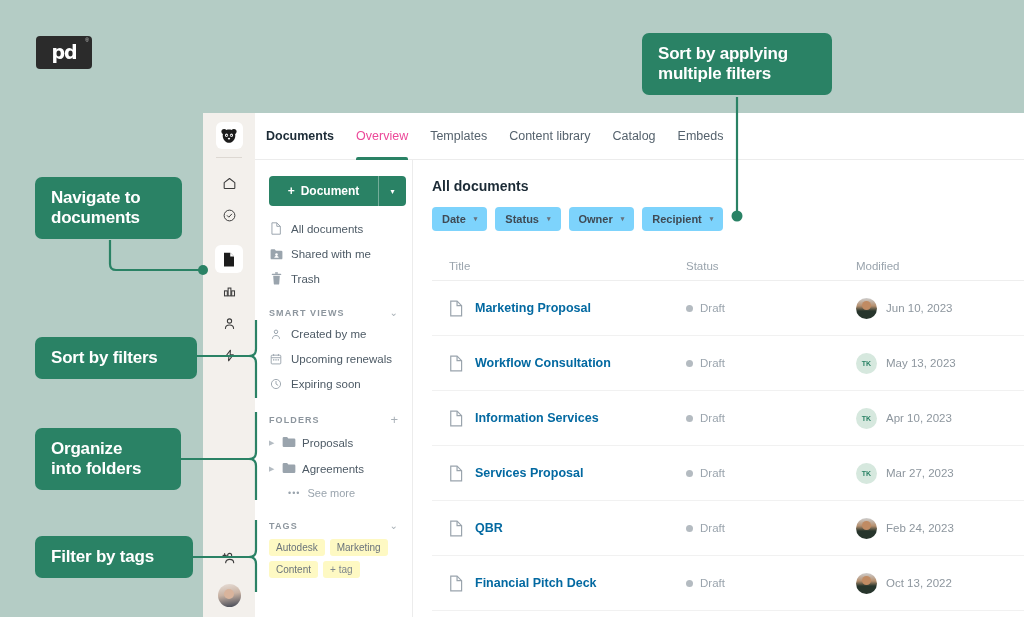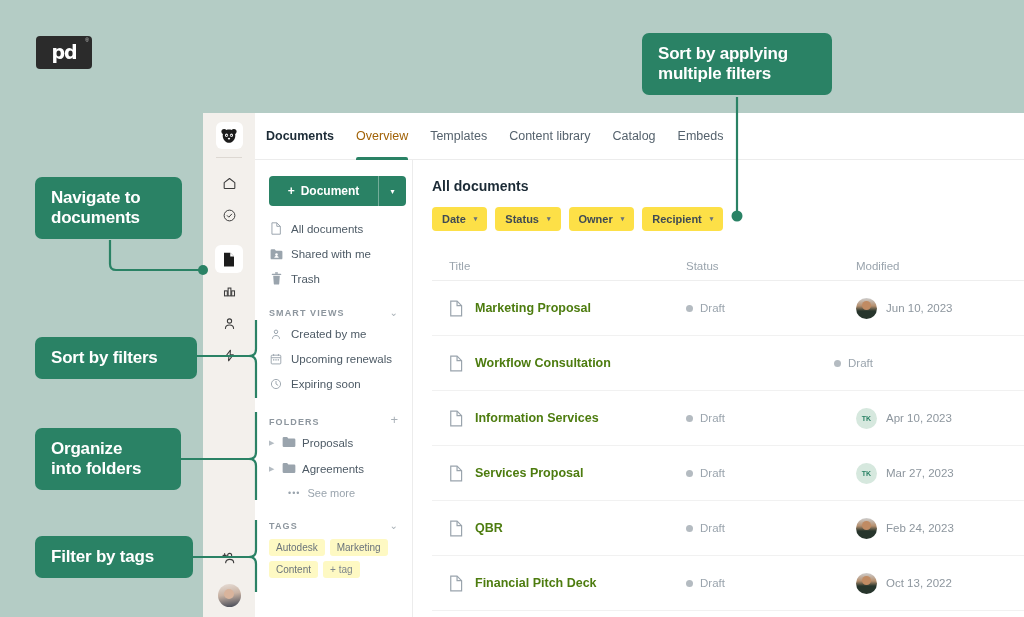--- a/index.html
+++ b/index.html
@@ -82,21 +82,21 @@
     border-bottom: 1px solid #ececec;
     display: flex; align-items: center; padding-left: 11px; gap: 22px;
     background: #fff; z-index: 3;
   }
   .tab {
     font-size: 12.5px; color: #55626d; white-space: nowrap;
     height: 47px; display: flex; align-items: center;
     padding-bottom: 0; position: relative;
   }
   .tab.title { color: #1c2b36; font-weight: 700; }
-  .tab.active { color: #a16207; }
+  .tab.active { color: #ec4899; }
   .tab.active::after {
     content: ""; position: absolute; left: 0; right: 0; bottom: 0;
     height: 3px; background: #2a8265; border-radius: 2px 2px 0 0;
   }
 
   #sidebar-inner { padding-top: 47px; }
 
   #new-doc-btn {
     display: flex; margin-top: 16px; height: 30px; border-radius: 4px;
     overflow: hidden; width: 137px;
@@ -113,21 +113,21 @@
   }
 
   .nav-item {
     display: flex; align-items: center; gap: 8px;
     height: 25px; font-size: 11.5px; color: #4d5a65;
   }
   .nav-item .ic { width: 14px; display: flex; align-items: center; justify-content: center; color: #9aa4ad; }
   .nav-list { margin-top: 10px; }
 
   .sec-head {
-    display: flex; align-items: flex-end; justify-content: space-between;
+    display: flex; align-items: center; justify-content: space-between;
     margin-top: 16px; margin-bottom: 3px;
   }
   .sec-title {
     font-size: 9px; font-weight: 700; letter-spacing: 1.1px;
     color: #8d969e;
   }
   .sec-act { color: #a8b0b7; font-size: 10px; display:flex; align-items:center; }
 
   .folder-row {
     display: flex; align-items: center; gap: 6px;
@@ -148,21 +148,21 @@
     flex: 1; height: 100%; padding-top: 47px;
     padding-left: 19px; padding-right: 0; background: #fff;
     position: relative;
   }
   #all-docs-title {
     font-size: 14px; font-weight: 700; color: #1c2b36;
     margin-top: 18px;
   }
   #filters-row { display: flex; gap: 8px; margin-top: 13px; }
   .filter-chip {
-    background: #fde047; border-radius: 4px; height: 24px;
+    background: #7dd3fc; border-radius: 4px; height: 24px;
     display: flex; align-items: center; gap: 8px;
     padding: 0 10px; font-size: 11px; font-weight: 700; color: #3f4a54;
   }
   .filter-chip .cv { font-size: 7px; color: #66707a; }
 
   #table { margin-top: 20px; }
   #table-head {
     display: flex; align-items: center; height: 30px;
     border-bottom: 1px solid #eeeeee; font-size: 11.5px; color: #9aa4ad;
     padding-right: 20px;
@@ -170,21 +170,21 @@
   .col-title { flex: 1; padding-left: 17px; }
   .col-status { width: 170px; }
   .col-mod { width: 148px; }
 
   .doc-row {
     display: flex; align-items: center; height: 55px;
     border-bottom: 1px solid #f1f1f1; padding-right: 20px;
   }
   .doc-row .col-title {
     display: flex; align-items: center; gap: 12px;
-    font-size: 12.5px; font-weight: 700; color: #4d7c0f; padding-left: 17px;
+    font-size: 12.5px; font-weight: 700; color: #0369a1; padding-left: 17px;
   }
   .doc-row .col-status {
     display: flex; align-items: center; gap: 7px;
     font-size: 11.5px; color: #9aa4ad;
   }
   .dot { width: 7px; height: 7px; border-radius: 50%; background: #b4bbc1; }
   .doc-row .col-mod {
     display: flex; align-items: center; gap: 9px;
     font-size: 11.5px; color: #8d969e; text-align: center;
   }
@@ -497,20 +497,24 @@
           <svg width="14" height="17" viewBox="0 0 20 24" fill="none" stroke="#9aa4ad" stroke-width="1.7">
             <path d="M2.5 1.5h9l6.5 6.5v14.5h-15.5z"></path>
               <path d="M11.5 1.5V8H18"></path>
             </svg>
           <span>Workflow Consultation</span>
         </span>
         <span class="col-status">
           <span class="dot"></span>
           <span>Draft</span>
         </span>
+        <span class="col-mod">
+          <span class="av initials">TK</span>
+          <span>May 13, 2023</span>
+        </span>
       </div>
 
       <div class="doc-row">
         <span class="col-title">
           <svg width="14" height="17" viewBox="0 0 20 24" fill="none" stroke="#9aa4ad" stroke-width="1.7">
             <path d="M2.5 1.5h9l6.5 6.5v14.5h-15.5z"></path>
               <path d="M11.5 1.5V8H18"></path>
             </svg>
           <span>Information Services</span>
         </span>

